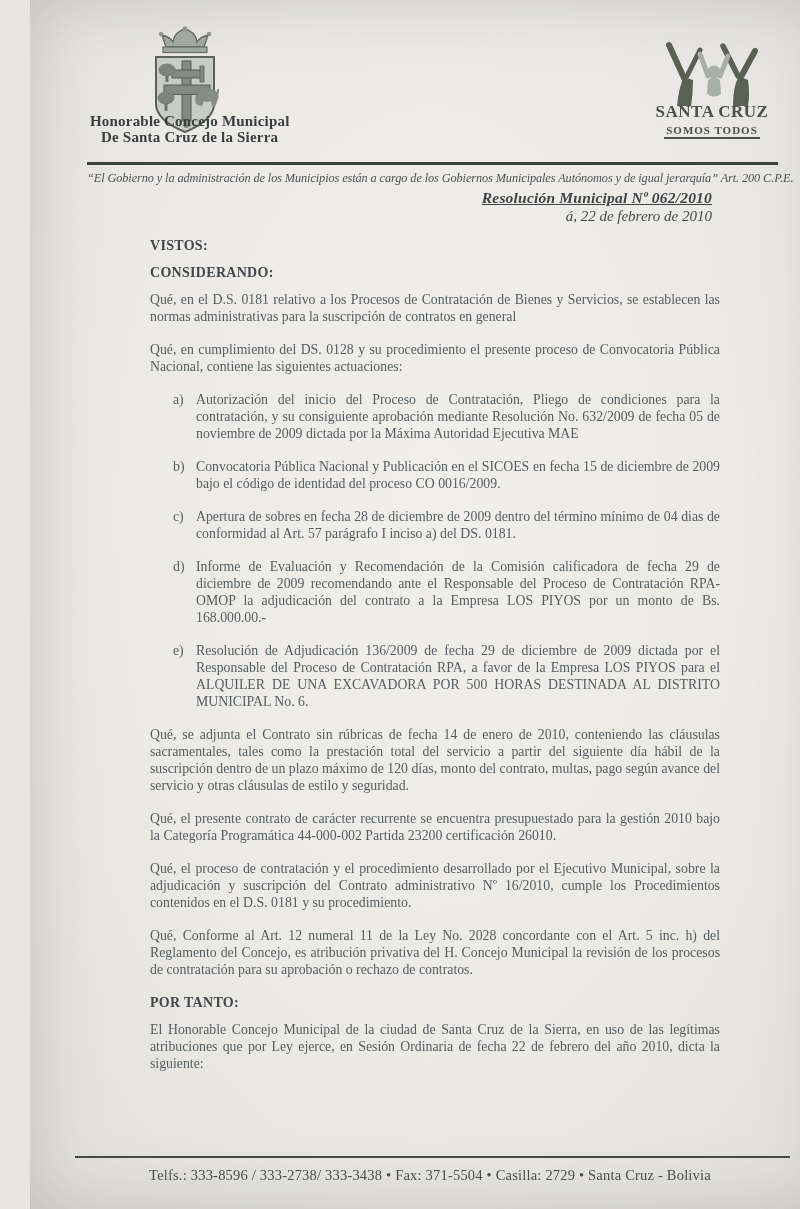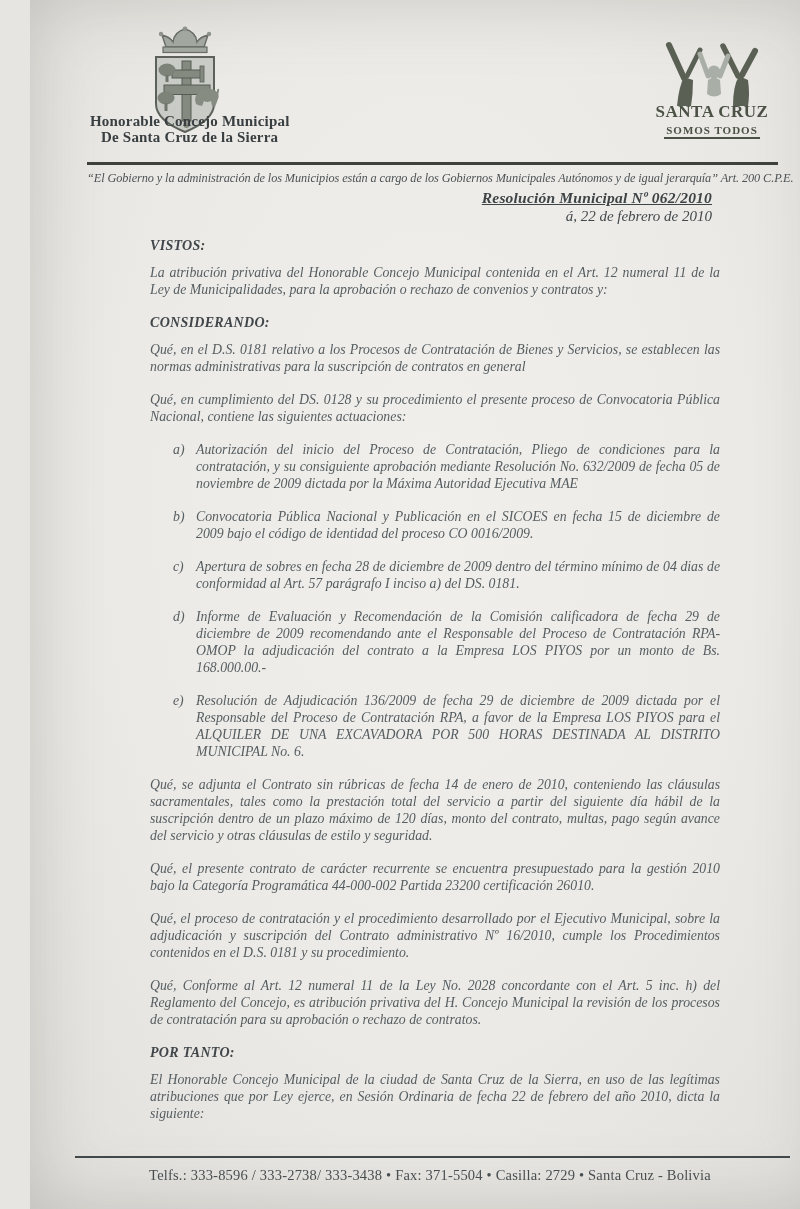--- a/index.html
+++ b/index.html
@@ -27,21 +27,21 @@
              letter-spacing:1px; border-bottom:2px solid #4b5145; padding:0 2px 1px; margin-top:1px; }
   .top-rule { position:absolute; left:57px; top:162px; width:691px; height:3px; background:#3d423f; }
   .quote { position:absolute; left:57px; top:171px; width:700px; white-space:nowrap;
            font-style:italic; font-size:12.3px; color:#4d5255; letter-spacing:-.1px; }
   .res-block { position:absolute; right:118px; top:189px; text-align:right;
                font-style:italic; color:#3e4346; }
   .res-title { font-size:15.5px; font-weight:bold; text-decoration:underline; letter-spacing:.2px; }
   .res-date  { font-size:15px; margin-top:1px; color:#44494c; }
   
   .doc-body { position:absolute; left:120px; top:237px; width:570px;
-              font-style:italic; font-size:13.8px; line-height:17px;
+              font-size:13.8px; line-height:17px;
               color:#565d61; text-align:justify; }
   .doc-body h3 { font-size:14px; font-weight:bold; color:#41464a; letter-spacing:.3px;
                  margin:0 0 10px; text-align:left; }
   .doc-body p { margin:0 0 16px; }
   .doc-body ol { list-style:none; }
   .doc-body li { position:relative; padding-left:46px; margin:0 0 16px; }
   .doc-body li .letter { position:absolute; left:23px; top:0; }
   
   .footer-rule { position:absolute; left:45px; top:1156px; width:715px; height:2px; background:#42474a; }
   .footer-text { position:absolute; left:0; top:1167px; width:800px; text-align:center;
@@ -107,21 +107,20 @@
 
   <div class="quote">“El Gobierno y la administración de los Municipios están a cargo de los Gobiernos Municipales Autónomos y de igual jerarquía” Art. 200 C.P.E.</div>
 
   <div class="res-block">
     <div class="res-title">Resolución Municipal Nº 062/2010</div>
     <div class="res-date">á, 22 de febrero de 2010</div>
   </div>
 
   <main class="doc-body">
     <h3>VISTOS:</h3>
-    <p>La atribución privativa del Honorable Concejo Municipal contenida en el Art. 12 numeral 11 de la Ley de Municipalidades, para la aprobación o rechazo de convenios y contratos y:</p>
 
     <h3>CONSIDERANDO:</h3>
     <p>Qué, en el D.S. 0181 relativo a los Procesos de Contratación de Bienes y Servicios, se establecen las normas administrativas para la suscripción de contratos en general</p>
     <p>Qué, en cumplimiento del DS. 0128 y su procedimiento el presente proceso de Convocatoria Pública Nacional, contiene las siguientes actuaciones:</p>
 
     <ol>
       <li>
         <span class="letter">a)</span>
         <span>Autorización del inicio del Proceso de Contratación, Pliego de condiciones para la contratación, y su consiguiente aprobación mediante Resolución No. 632/2009 de fecha 05 de noviembre de 2009 dictada por la Máxima Autoridad Ejecutiva MAE</span>
       </li>

